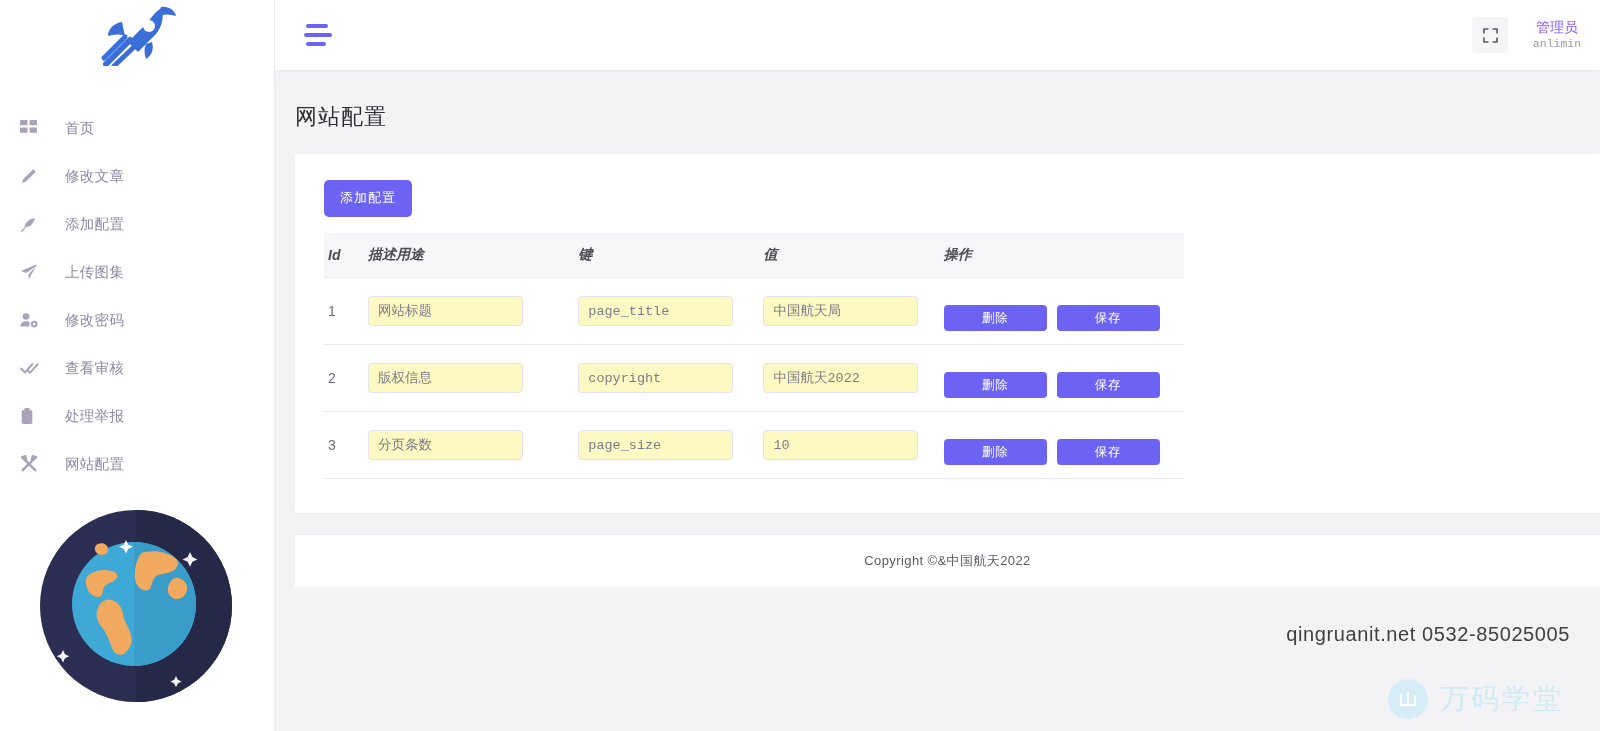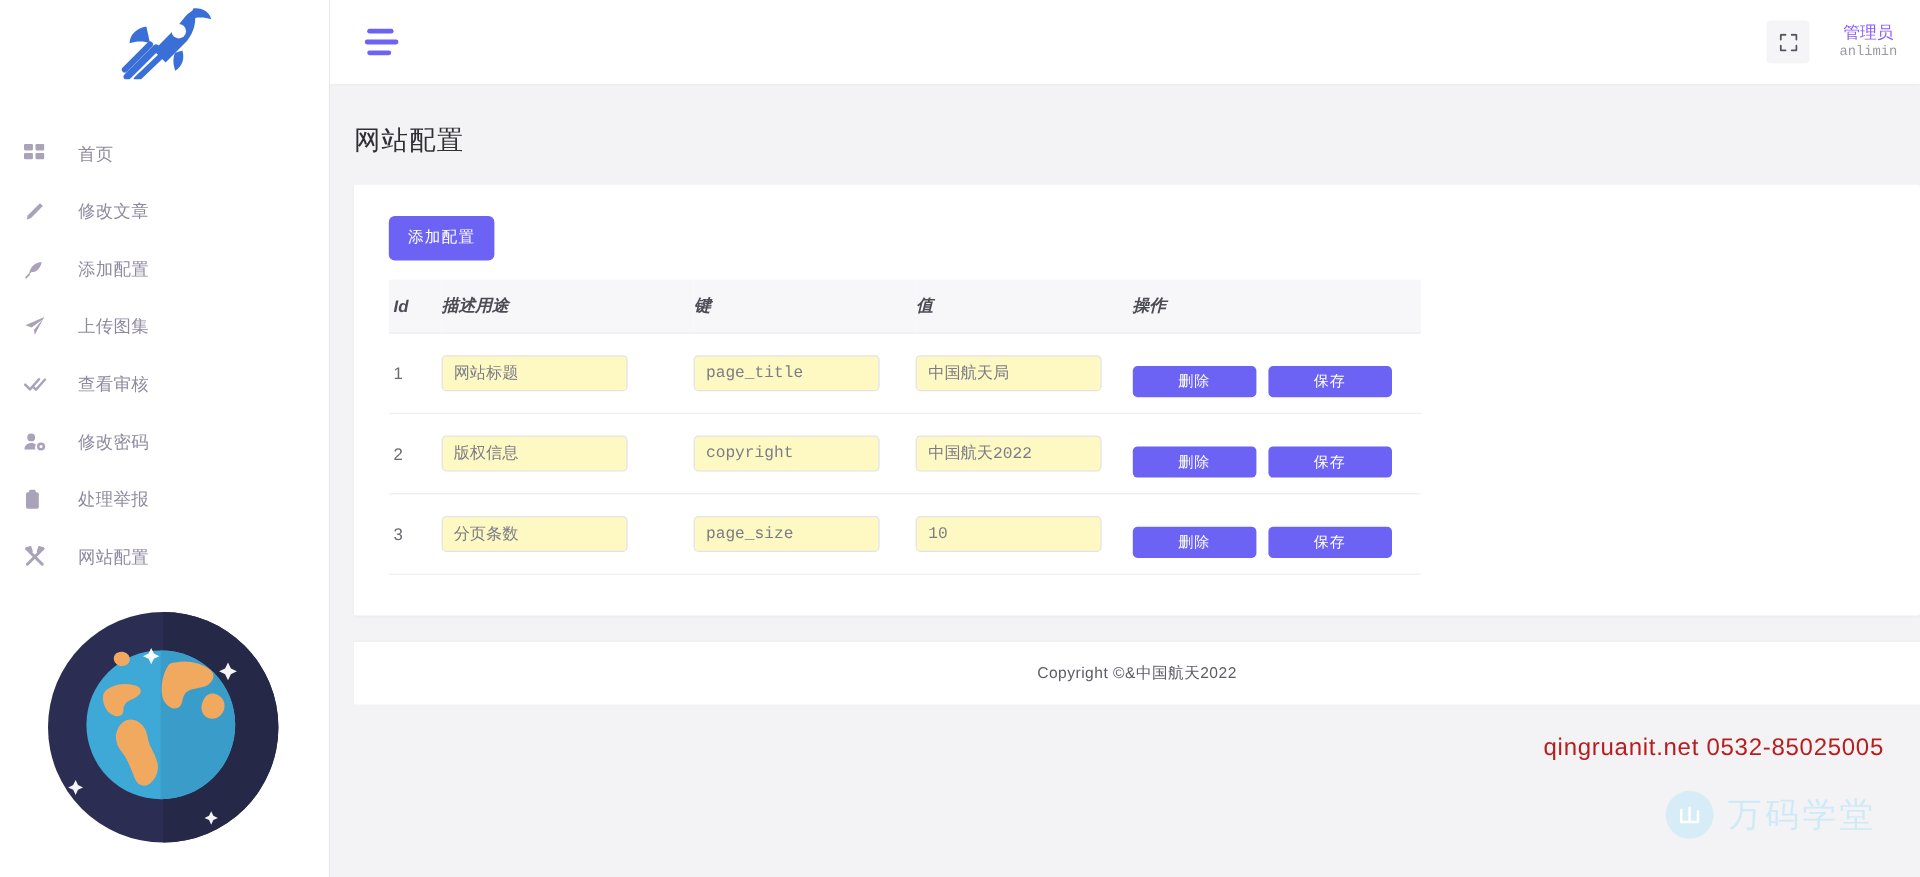--- a/index.html
+++ b/index.html
@@ -193,29 +193,29 @@
     background: #fff;
     height: 52px;
     display: flex; align-items: center; justify-content: center;
     font-size: 13px; color: #5c5c66;
     box-shadow: 0 -1px 2px rgba(0,0,0,.02);
   }
   .footer-text { letter-spacing: .4px; }
 
   .watermark {
     position: absolute;
-    right: 30px; bottom: 96px;
+    right: 30px; bottom: 85px;
     font-size: 20px;
-    color: #b91c1c;
+    color: #404040;
     letter-spacing: .6px;
     user-select: none;
   }
   .brand {
     position: absolute;
-    right: 36px; bottom: 32px;
+    right: 36px; bottom: 12px;
     display: flex; align-items: center; gap: 12px;
     user-select: none;
   }
   .brand-logo {
     width: 40px; height: 40px; border-radius: 50%;
     background: #d6edf8;
     display: flex; align-items: center; justify-content: center;
   }
   .brand-text { font-size: 28px; color: #cfeaf7; letter-spacing: 3px; }
 </style>
@@ -278,38 +278,38 @@
         <span class="mi-icon">
           <svg width="18" height="18" viewBox="0 0 16 16" fill="currentColor">
             <path d="M15 1 1 7.2l4.6 1.6L13.6 3 7.4 10.4l.5 4z"></path>
           </svg>
         </span>
         <span class="mi-label">上传图集</span>
       </div>
 
       <div class="menu-item">
         <span class="mi-icon">
-          <svg width="19" height="16" viewBox="0 0 19 14" fill="none" stroke="currentColor" stroke-width="2" stroke-linecap="round" stroke-linejoin="round">
-            <path d="M1 7.5 5 11.5 12.5 3"></path>
-            <path d="M8 9.8 10 11.8 17.5 3.3"></path>
-          </svg>
-        </span>
-        <span class="mi-label">查看审核</span>
-      </div>
-
-      <div class="menu-item">
-        <span class="mi-icon">
           <svg width="19" height="17" viewBox="0 0 19 16" fill="currentColor">
             <circle cx="6" cy="4" r="3.3"></circle>
             <path d="M0.4 14c0-3.2 2.5-5.3 5.6-5.3 1.6 0 3 .5 4 1.4-.5.6-.8 1.4-.8 2.3 0 .6.1 1.1.4 1.6z"></path>
             <circle cx="14.2" cy="11.6" r="3.4"></circle>
             <circle cx="14.2" cy="11.6" r="1.3" fill="#ffffff"></circle>
           </svg>
         </span>
         <span class="mi-label">修改密码</span>
+      </div>
+
+      <div class="menu-item">
+        <span class="mi-icon">
+          <svg width="19" height="16" viewBox="0 0 19 14" fill="none" stroke="currentColor" stroke-width="2" stroke-linecap="round" stroke-linejoin="round">
+            <path d="M1 7.5 5 11.5 12.5 3"></path>
+            <path d="M8 9.8 10 11.8 17.5 3.3"></path>
+          </svg>
+        </span>
+        <span class="mi-label">查看审核</span>
       </div>
 
       <div class="menu-item">
         <span class="mi-icon">
           <svg width="14" height="17" viewBox="0 0 12 16" fill="currentColor">
             <rect x="1" y="2" width="10" height="13" rx="1.4"></rect>
             <rect x="3.4" y="0" width="5.2" height="3" rx="1.2"></rect>
           </svg>
         </span>
         <span class="mi-label">处理举报</span>

